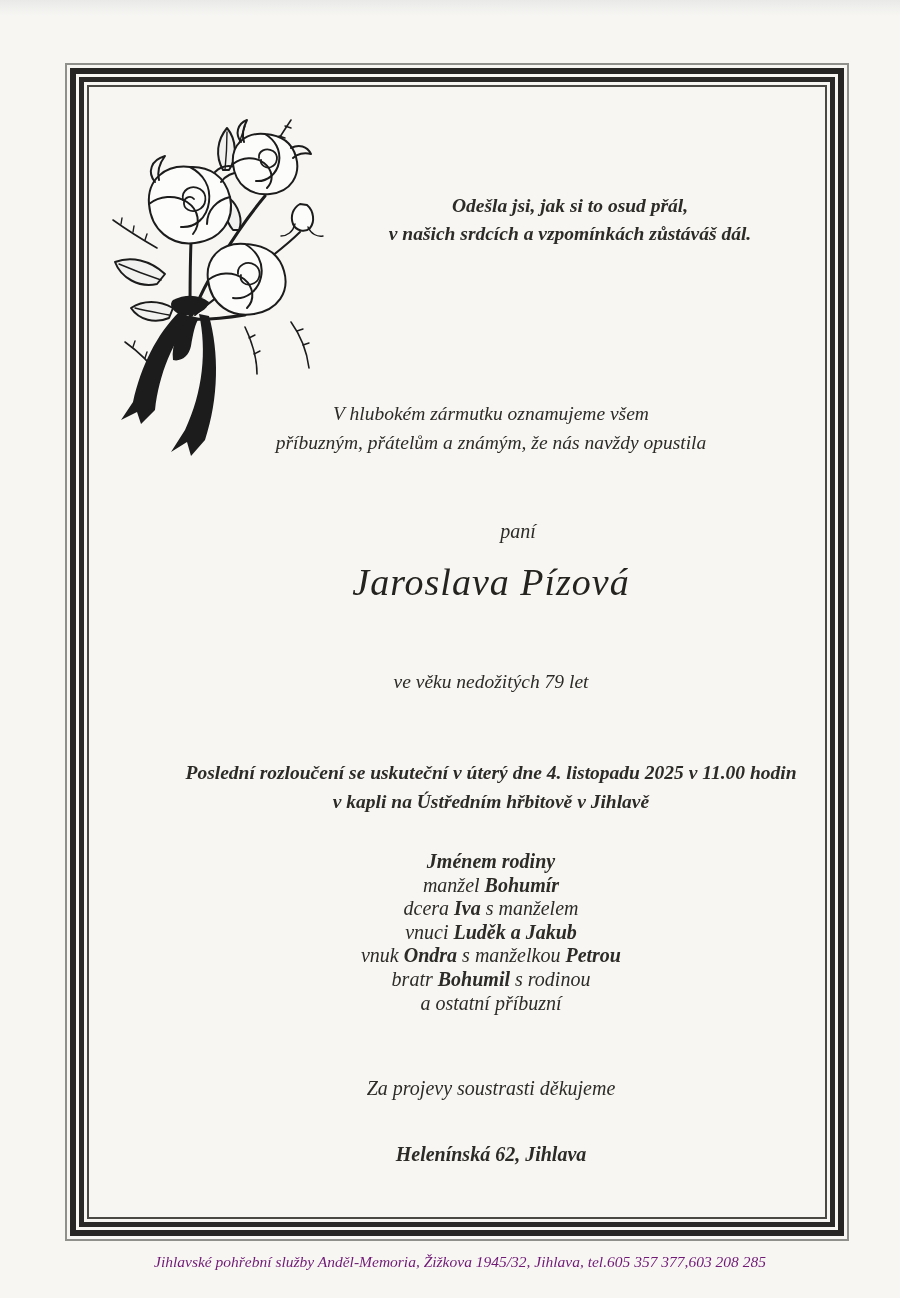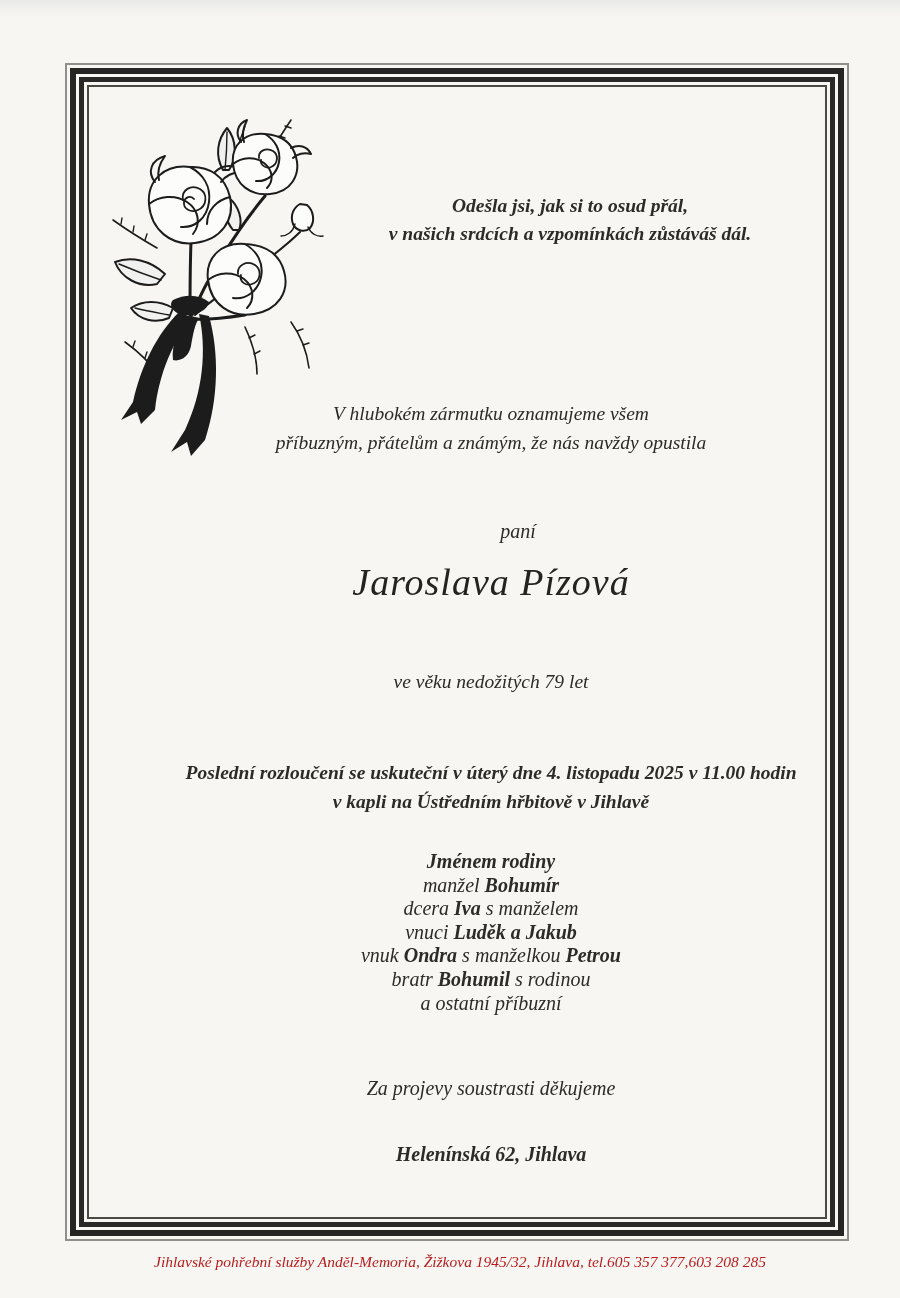--- a/index.html
+++ b/index.html
@@ -41,21 +41,21 @@
     top:758px; font-size:19.5px; font-weight:bold; line-height:29px;
     white-space:nowrap;
   }
   .family { top:850px; font-size:20px; line-height:23.6px; }
   .family .b { font-weight:bold; }
   .family .head { font-weight:bold; }
   .thanks { top:1074px; font-size:20px; }
   .address { top:1140px; font-size:20px; font-weight:bold; }
   .footer {
     left:20px; width:880px; top:1251px; font-size:15.5px;
-    color:#b91c1c; white-space:nowrap;
+    color:#701a75; white-space:nowrap;
   }
   .bouquet { position:absolute; left:95px; top:112px; width:240px; height:350px; }
 </style>
 </head>
 <body>
 
 <div class="scan-top"></div>
 
 <div class="frame">
   <div class="f2">

